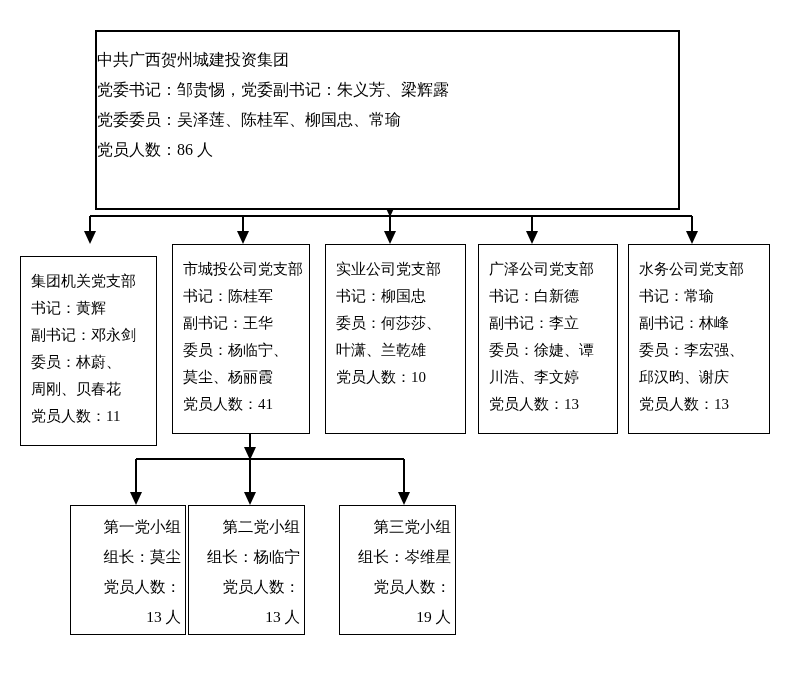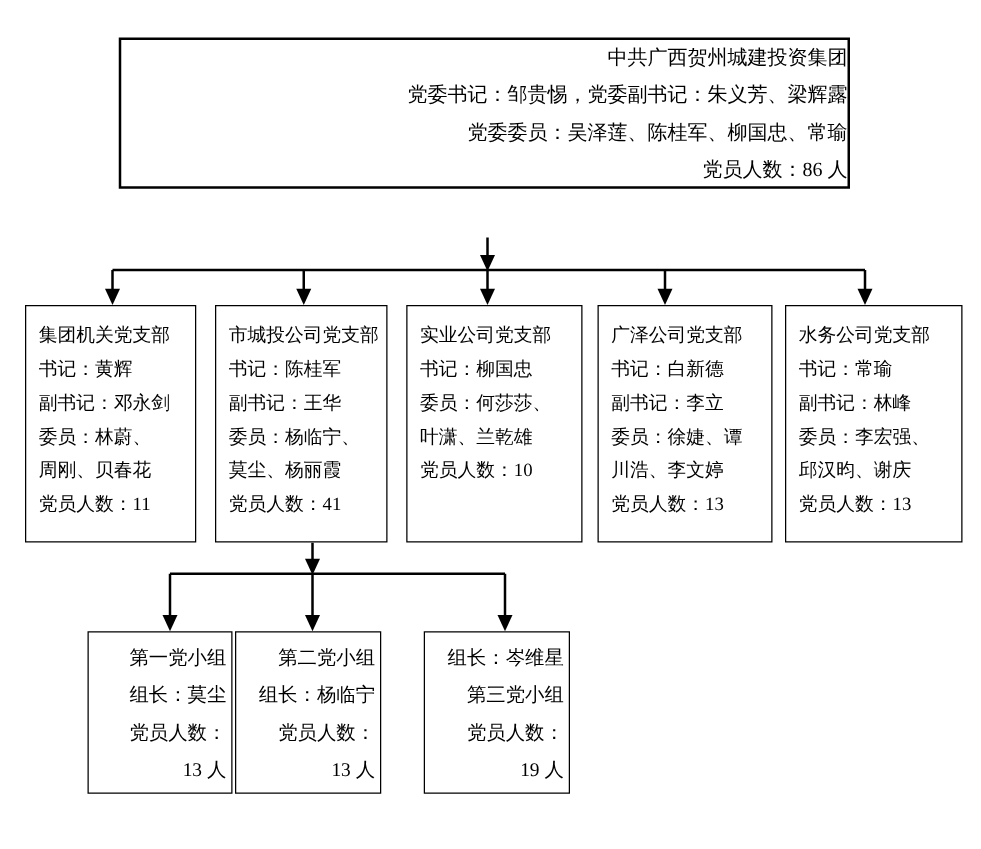--- a/index.html
+++ b/index.html
@@ -20,33 +20,34 @@
   svg.connectors{position:absolute;left:0;top:0;width:785px;height:679px;}
   svg.connectors line{stroke:var(--line);stroke-width:2;}
   svg.connectors polygon{fill:var(--line);}
   .box{
     position:absolute;
     background:var(--bg);
     border:1.5px solid var(--box-border);
     box-sizing:border-box;
   }
   .top-box{
-    left:95px;top:30px;width:585px;height:121px;
+    left:95px;top:30px;width:585px;height:180px;
     border-width:2px;
-    text-align:right;
+    text-align:left;
     font-size:16px;line-height:30px;
+    padding-top:13px;
   }
   .branch{
     top:244px;height:190px;
     font-size:15px;line-height:27px;
     padding:11px 6px 0 10px;
     text-align:left;
   }
   .branch .ln, .group .ln{white-space:nowrap;}
-  .b1{left:20px;width:137px;}
+  .b1{left:20px;width:137px;margin-top:12px;}
   .b2{left:172px;width:138px;}
   .b3{left:325px;width:141px;}
   .b4{left:478px;width:140px;}
   .b5{left:628px;width:142px;}
   .group{
     top:505px;height:130px;
     font-size:15.5px;line-height:30px;
     padding:6px 4px 0 12px;
     text-align:right;
   }
@@ -147,19 +148,19 @@
   </div>
 
   <div class="box group g2">
     <div class="ln">第二党小组</div>
     <div class="ln">组长：杨临宁</div>
     <div class="ln">党员人数：</div>
     <div class="ln">13 人</div>
   </div>
 
   <div class="box group g3">
+    <div class="ln">第三党小组</div>
     <div class="ln">组长：岑维星</div>
-    <div class="ln">第三党小组</div>
     <div class="ln">党员人数：</div>
     <div class="ln">19 人</div>
   </div>
 
 </div>
 
 </body></html>

